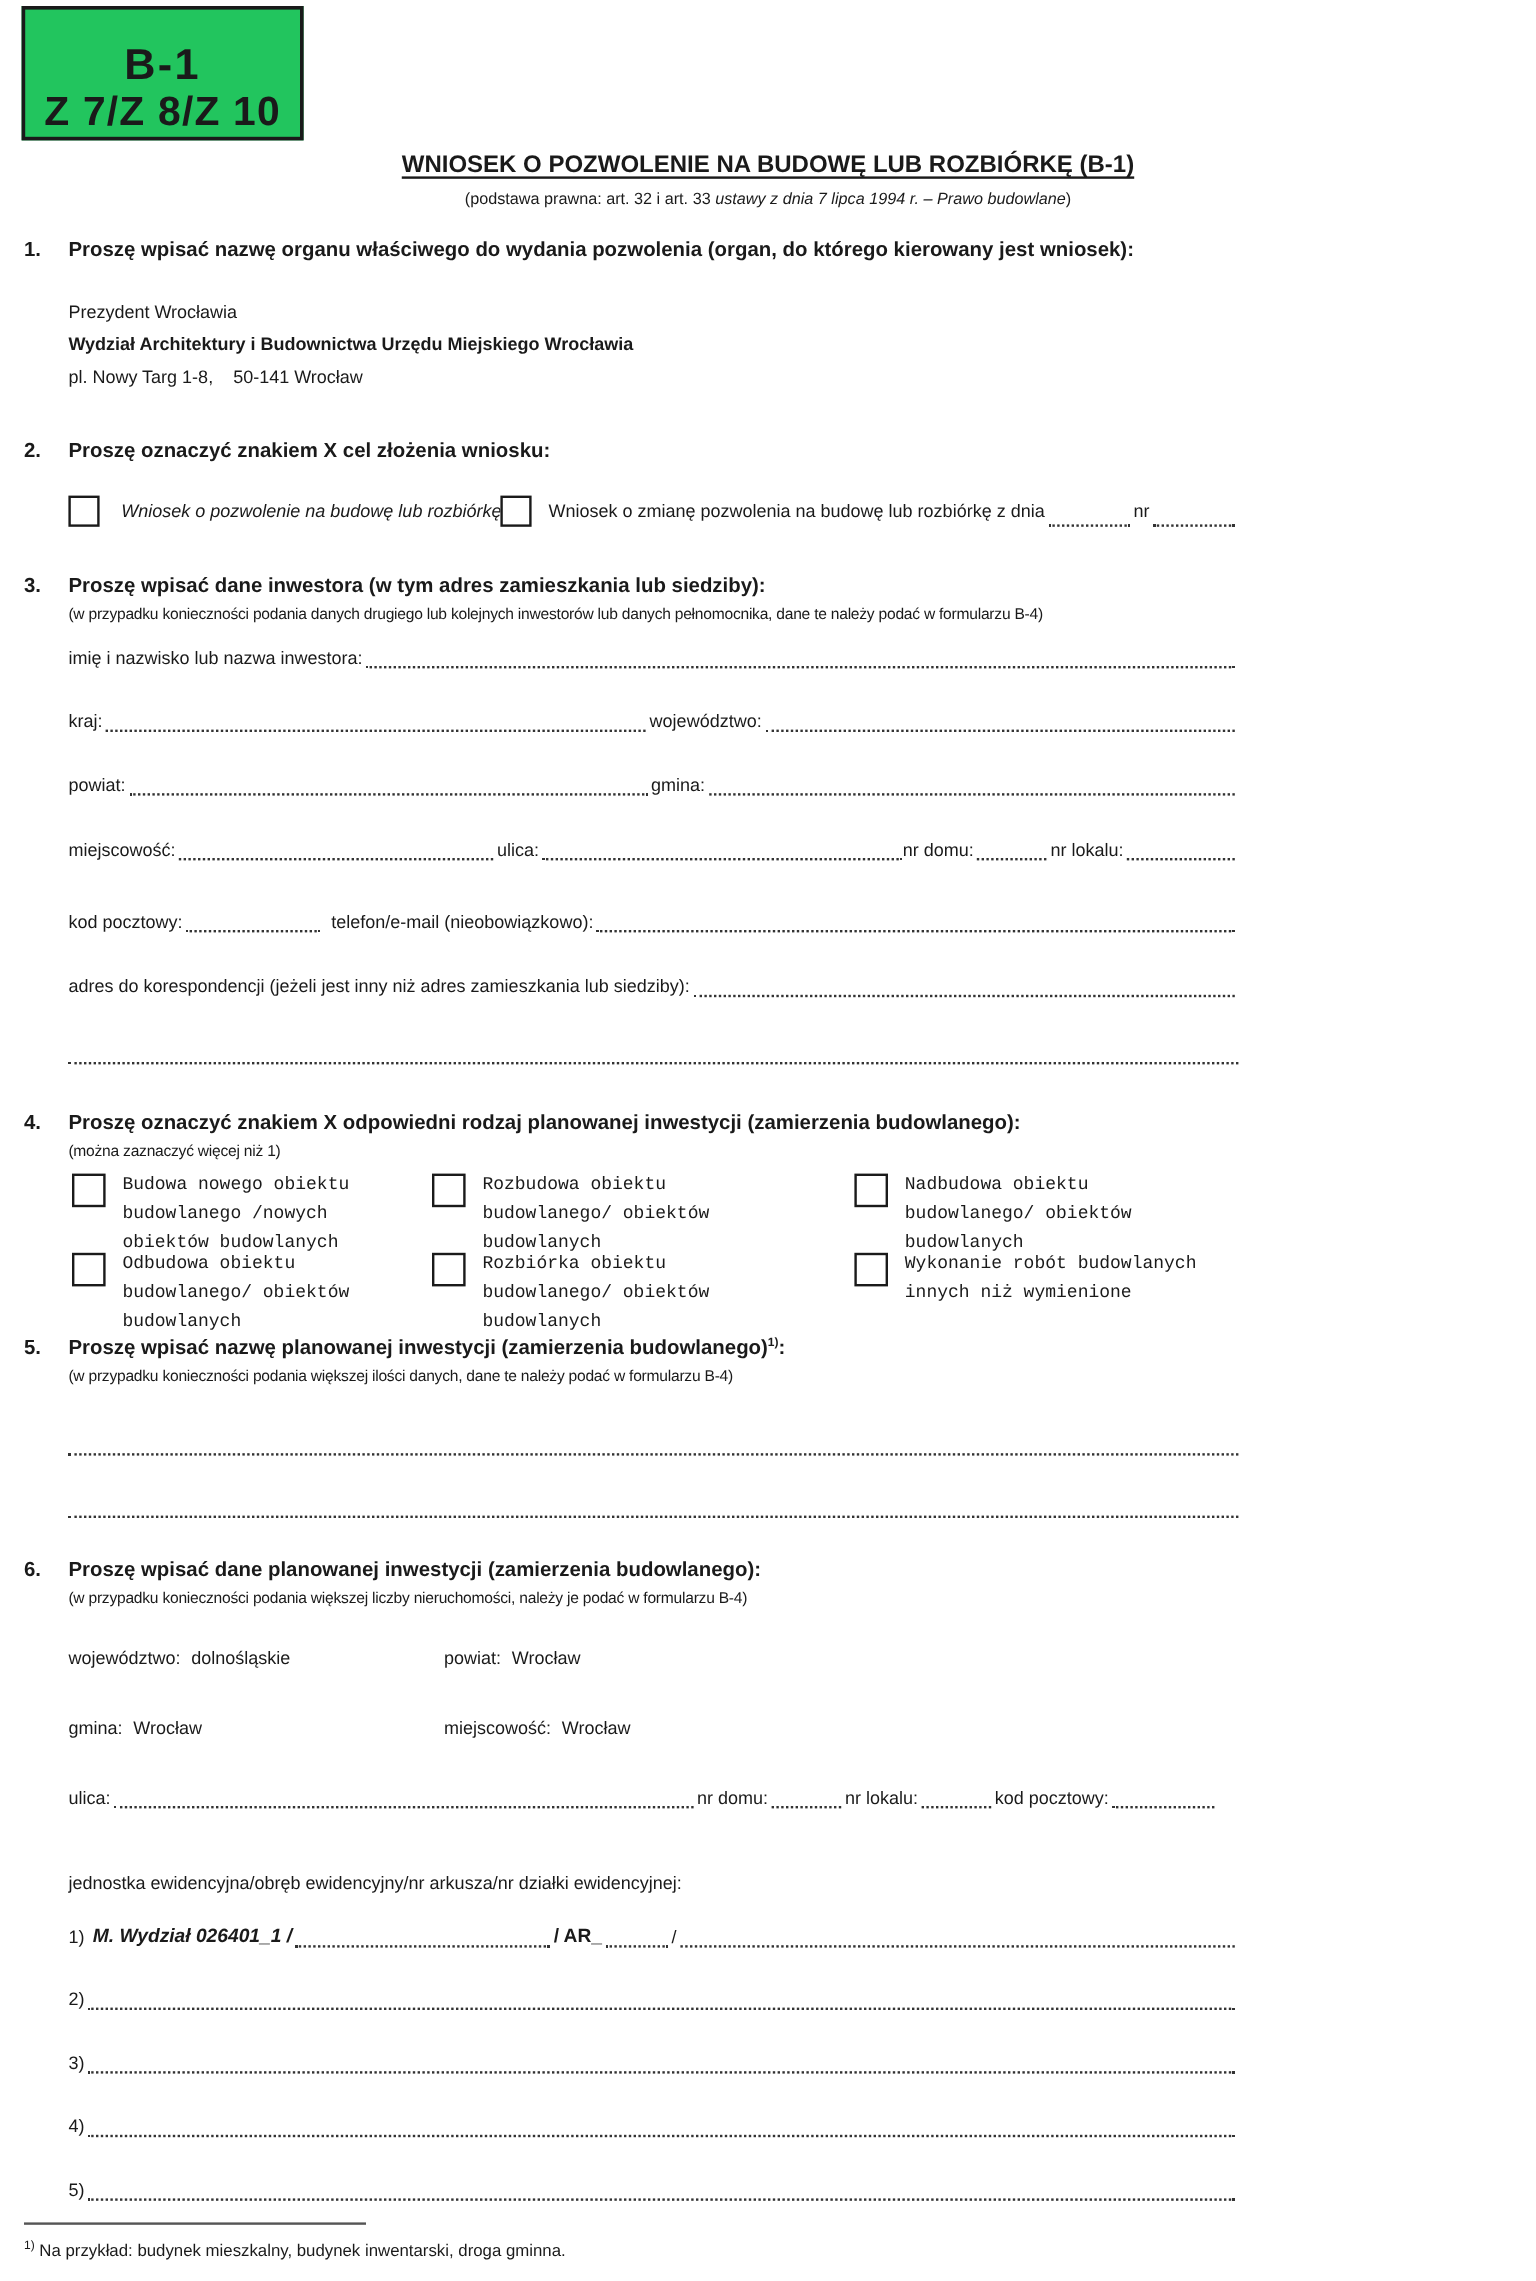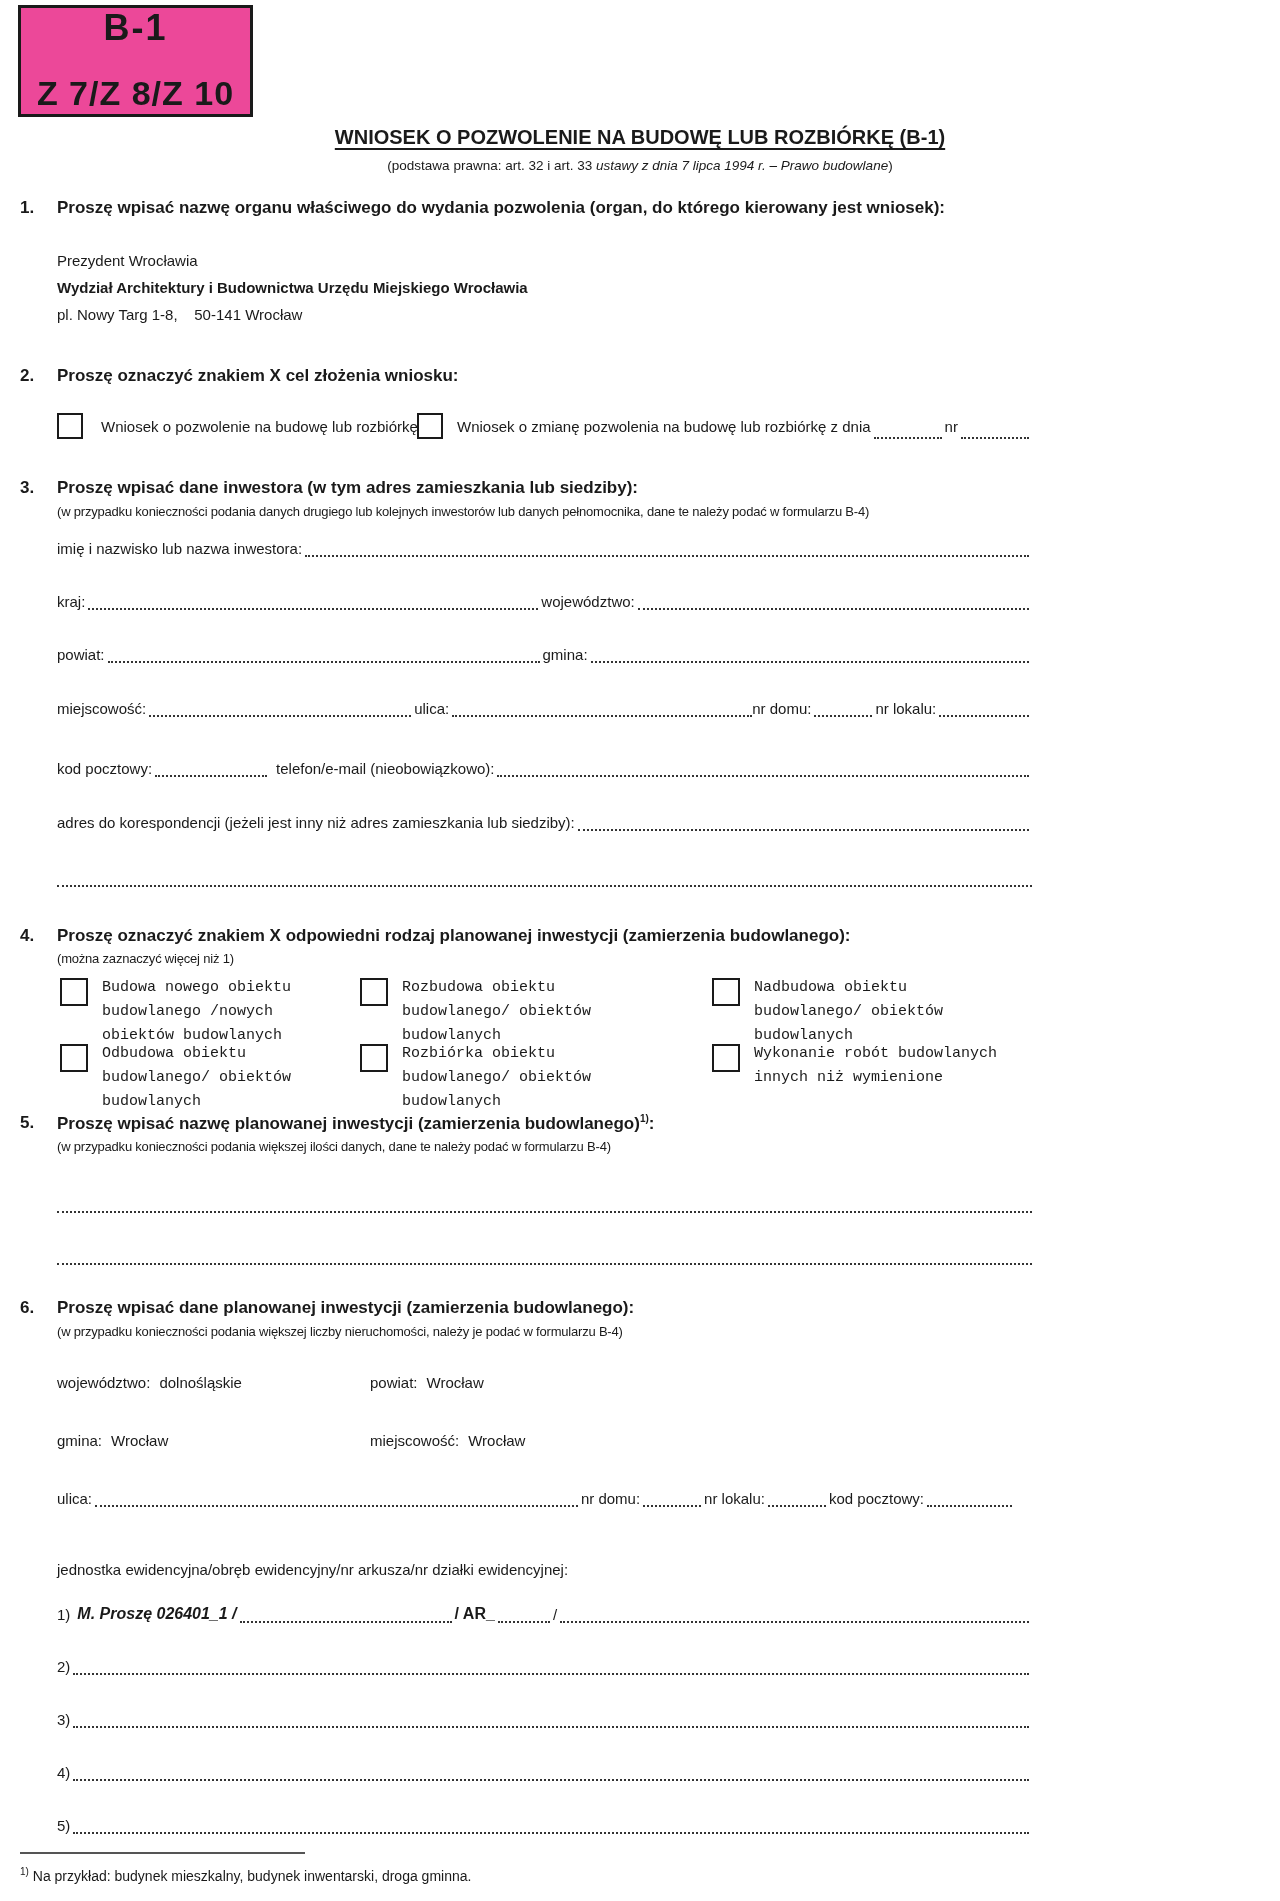--- a/index.html
+++ b/index.html
@@ -9,22 +9,22 @@
   .row{display:flex;align-items:flex-end;}
   .mid{display:flex;align-items:center;}
   .lbl{font-size:15px;white-space:nowrap;}
   .h{font-weight:bold;font-size:17px;}
   .num{flex:0 0 37px;font-weight:bold;font-size:17px;}
   .note{font-size:13px;letter-spacing:-0.2px;}
   .dotfill{flex:1 1 auto;border-bottom:2px dotted #333;height:15px;margin:0 3px;}
   .dotfix{flex:0 0 auto;border-bottom:2px dotted #333;height:15px;margin:0 3px;}
   .cb{flex:0 0 auto;width:26px;height:26px;border:2px solid #1a1a1a;background:#fff;box-sizing:border-box;}
   .cb4{flex:0 0 auto;width:28px;height:28px;border:2px solid #1a1a1a;background:#fff;box-sizing:border-box;margin-right:14px;margin-top:2px;}
-  .codebox{left:18px;top:5px;width:235px;height:112px;background:#ec4899;border:3px solid #1a1a1a;box-sizing:border-box;
-           display:flex;flex-direction:column;align-items:center;justify-content:space-between;}
+  .codebox{left:18px;top:5px;width:235px;height:112px;background:#22c55e;border:3px solid #1a1a1a;box-sizing:border-box;
+           display:flex;flex-direction:column;align-items:center;justify-content:flex-end;}
   .codebox .l1{font-size:36px;font-weight:bold;letter-spacing:2px;line-height:1.1;}
   .codebox .l2{font-size:34px;font-weight:bold;letter-spacing:1px;line-height:1.2;}
   .title{left:0;top:126px;width:1280px;text-align:center;font-size:20px;font-weight:bold;text-decoration:underline;text-underline-offset:4px;}
   .subtitle{left:0;top:158px;width:1280px;text-align:center;font-size:13.5px;}
   .addr{font-size:15px;line-height:27px;}
   .addr .bold{font-weight:bold;}
   .pre{white-space:pre;}
   .cb4label{font-size:15px;line-height:1.6;font-family:Liberation Mono, monospace;}
   .bi{font-weight:bold;font-style:italic;white-space:nowrap;}
   .b{font-weight:bold;white-space:nowrap;}
@@ -54,21 +54,21 @@
     <div class="bold">Wydział Architektury i Budownictwa Urzędu Miejskiego Wrocławia</div>
     <div class="pre">pl. Nowy Targ 1-8,    50-141 Wrocław</div>
   </div>
 
   <div class="abs row" style="left:20px;top:366px;width:1240px;align-items:flex-start;">
     <span class="num">2.</span>
     <span class="h">Proszę oznaczyć znakiem X cel złożenia wniosku:</span>
   </div>
   <div class="abs mid" style="left:57px;top:413px;width:345px;">
     <span class="cb"></span>
-    <span class="lbl" style="margin-left:18px;">Wniosek o pozwolenie na budowę lub rozbiórkę</span>
+    <span class="lbl" style="margin-left:18px;font-style:italic;">Wniosek o pozwolenie na budowę lub rozbiórkę</span>
   </div>
   <div class="abs mid" style="left:417px;top:413px;width:615px;">
     <span class="cb"></span>
     <span class="lbl" style="margin-left:14px;">Wniosek o zmianę pozwolenia na budowę lub rozbiórkę z dnia</span>
     <span class="dotfix" style="width:68px;align-self:flex-end;"></span>
     <span class="lbl">nr</span>
     <span class="dotfill" style="align-self:flex-end;"></span>
   </div>
 
   <div class="abs row" style="left:20px;top:478px;width:1240px;align-items:flex-start;">
@@ -191,21 +191,21 @@
     <span class="lbl">nr lokalu:</span>
     <span class="dotfix" style="width:58px;"></span>
     <span class="lbl">kod pocztowy:</span>
     <span class="dotfix" style="width:85px;"></span>
   </div>
 
   <div class="abs lbl" style="left:57px;top:1550px;margin-top:11px;">jednostka ewidencyjna/obręb ewidencyjny/nr arkusza/nr działki ewidencyjnej:</div>
 
   <div class="abs row" style="left:57px;top:1605px;width:975px;">
     <span class="lbl">1)</span>
-    <span class="bi" style="margin-left:7px;">M. Proszę 026401_1 /</span>
+    <span class="bi" style="margin-left:7px;">M. Wydział 026401_1 /</span>
     <span class="dotfix" style="width:212px;"></span>
     <span class="b">/ AR_</span>
     <span class="dotfix" style="width:52px;"></span>
     <span class="lbl">/</span>
     <span class="dotfill"></span>
   </div>
   <div class="abs row" style="left:57px;top:1658px;width:975px;">
     <span class="lbl">2)</span>
     <span class="dotfill"></span>
   </div>

